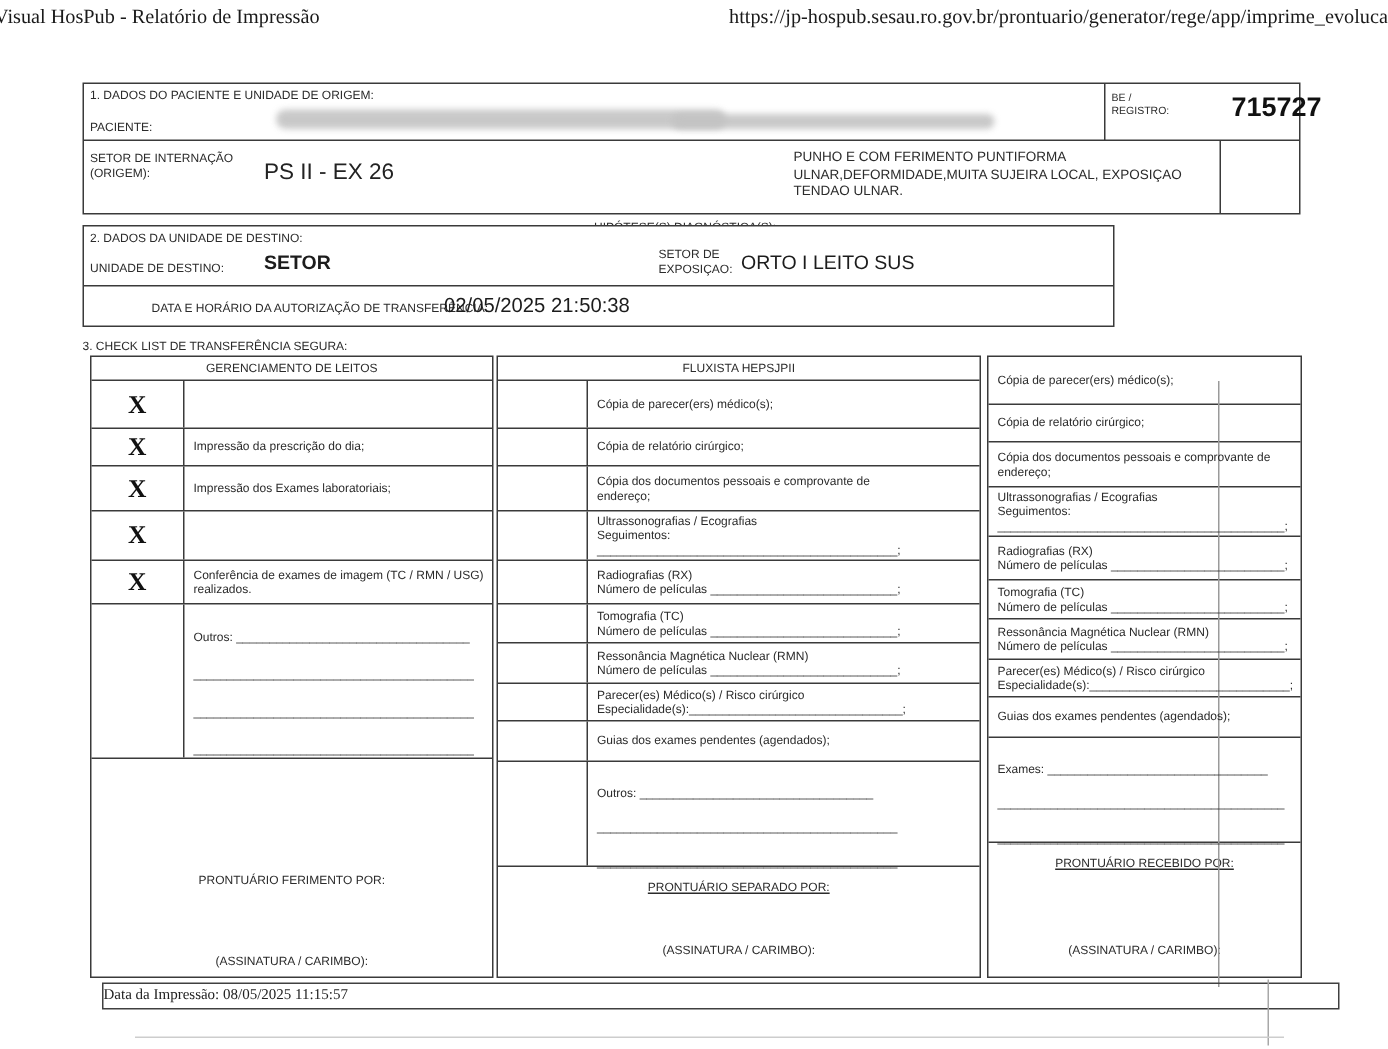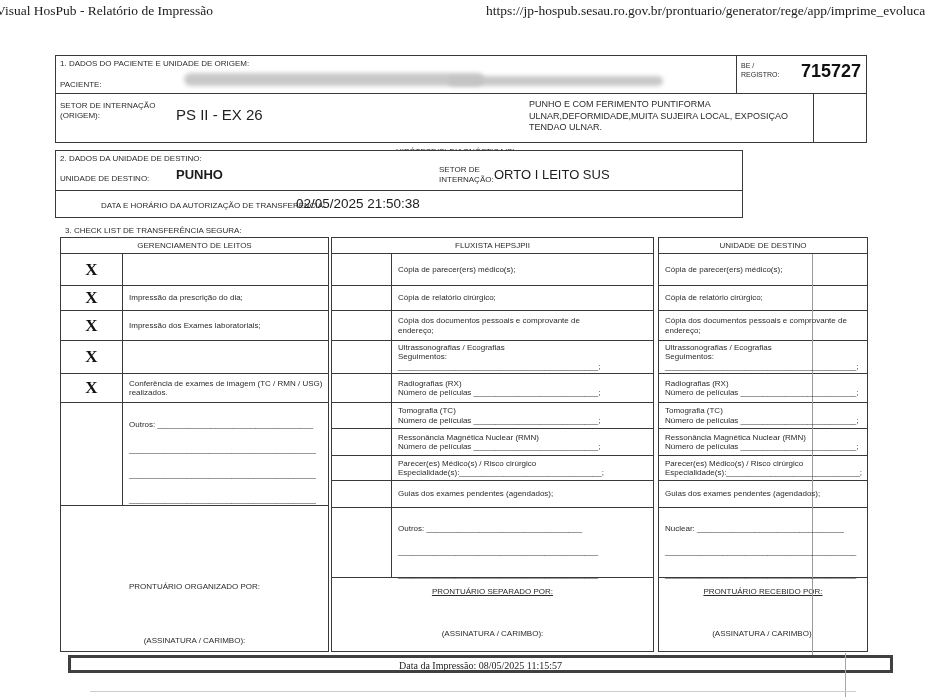--- a/index.html
+++ b/index.html
@@ -43,50 +43,50 @@
 
 <div class="abs serif" style="left:-4px;top:3px;font-size:13.5px;color:#1a1a1a;">Visual HosPub - Relatório de Impressão</div>
 <div class="abs serif" style="left:486px;top:3px;font-size:13.5px;color:#1a1a1a;white-space:nowrap;">https://jp-hospub.sesau.ro.gov.br/prontuario/generator/rege/app/imprime_evolucao.php?para...</div>
 
 <div class="box" style="left:55px;top:55px;width:812px;height:88px;">
   <div class="abs t8" style="left:4px;top:3px;text-align:right;">1. DADOS DO PACIENTE E UNIDADE DE ORIGEM:</div>
   <div class="abs t8" style="left:4px;top:24px;">PACIENTE:</div>
   <div class="blob" style="left:128px;top:17px;width:300px;height:13px;"></div>
   <div class="blob" style="left:392px;top:20px;width:215px;height:10px;"></div>
 
-  <div class="abs" style="left:680px;top:0;width:131px;height:38px;border-left:1px solid #3a3a3a;">
+  <div class="abs" style="left:680px;top:0;width:131px;height:38px;border-left:1px solid #3a3a3a;padding-left:20px;">
     <div class="abs pre" style="left:4px;top:5px;font-size:7px;line-height:9px;">BE /
 REGISTRO:</div>
     <div class="abs" style="right:7px;top:5px;font-size:18px;font-weight:bold;color:#111;">715727</div>
   </div>
   <div class="hline" style="top:37px;"></div>
 
   <div class="abs t8 pre" style="left:4px;top:45px;">SETOR DE INTERNAÇÃO
 (ORIGEM):</div>
   <div class="abs" style="left:120px;top:50px;font-size:15px;color:#222;">PS II - EX 26</div>
   <div class="abs t8" style="left:340px;top:52px;margin-top:39px;">HIPÓTESE(S) DIAGNÓSTICA(S):</div>
   <div class="abs t9 pre" style="left:473px;top:43px;">PUNHO E COM FERIMENTO PUNTIFORMA
 ULNAR,DEFORMIDADE,MUITA SUJEIRA LOCAL, EXPOSIÇAO
 TENDAO ULNAR.</div>
   <div class="vline" style="left:757px;top:38px;height:48px;"></div>
 </div>
 
 <div class="box" style="left:55px;top:150px;width:688px;height:68px;">
   <div class="abs t8" style="left:4px;top:3px;">2. DADOS DA UNIDADE DE DESTINO:</div>
   <div class="abs t8" style="left:4px;top:23px;">UNIDADE DE DESTINO:</div>
-  <div class="abs" style="left:120px;top:16px;font-size:13px;font-weight:bold;color:#1c1c1c;">PUNHO</div>
+  <div class="abs" style="left:120px;top:16px;font-size:13px;font-weight:bold;color:#1c1c1c;">SETOR</div>
   <div class="abs t8 pre" style="left:383px;top:14px;">SETOR DE
-INTERNAÇÃO:</div>
+EXPOSIÇAO:</div>
   <div class="abs" style="left:438px;top:16px;font-size:13px;color:#1c1c1c;">ORTO I LEITO SUS</div>
   <div class="hline" style="top:39px;"></div>
   <div class="abs t8" style="left:4px;top:50px;margin-left:41px;">DATA E HORÁRIO DA AUTORIZAÇÃO DE TRANSFERÊNCIA:</div>
   <div class="abs" style="left:240px;top:45px;font-size:13.5px;color:#1c1c1c;">02/05/2025 21:50:38</div>
 </div>
 
-<div class="abs t8" style="left:65px;top:226px;">3. CHECK LIST DE TRANSFERÊNCIA SEGURA:</div>
+<div class="abs t8" style="left:55px;top:226px;">3. CHECK LIST DE TRANSFERÊNCIA SEGURA:</div>
 
 <div class="box" style="left:60px;top:237px;width:269px;height:415px;display:flex;flex-direction:column;">
   <div class="chead">GERENCIAMENTO DE LEITOS</div>
 
   <div class="crow" style="height:32px;">
     <div class="ck">
         <span class="xmark">X</span>
       </div>
   </div>
   <div class="crow" style="height:25px;">
@@ -113,21 +113,21 @@
     <div class="cl">Conferência de exames de imagem (TC / RMN / USG) realizados.</div>
   </div>
   <div class="crow" style="height:103px;">
     <div class="ck"></div>
     <div class="cl top pre outros-a">Outros: ___________________________________
 __________________________________________
 __________________________________________
 __________________________________________</div>
   </div>
   <div class="sigrow sig-a">
-    <div class="sig-title">PRONTUÁRIO ORGANIZADO POR:</div>
+    <div class="sig-title">PRONTUÁRIO FERIMENTO POR:</div>
     <div class="sig-line">(ASSINATURA / CARIMBO):</div>
   </div>
 </div>
 
 <div class="box" style="left:331px;top:237px;width:323px;height:415px;display:flex;flex-direction:column;">
   <div class="chead">FLUXISTA HEPSJPII</div>
 
   <div class="crow" style="height:32px;">
     <div class="ckb"></div>
     <div class="cl">Cópia de parecer(ers) médico(s);</div>
@@ -178,21 +178,20 @@
 _____________________________________________</div>
   </div>
   <div class="sigrow sig-bc">
     <div class="sig-title">PRONTUÁRIO SEPARADO POR:</div>
     <div class="sig-line">(ASSINATURA / CARIMBO):</div>
   </div>
 </div>
 
 <div class="box" style="left:658px;top:237px;width:210px;height:415px;display:flex;flex-direction:column;">
   <div class="abs" style="left:153px;top:16px;width:1px;height:404px;background:#9a9a9a;z-index:0;"></div>
-  <div class="chead">UNIDADE DE DESTINO</div>
 
   <div class="crow" style="height:32px;">
     <div class="cl cfull">Cópia de parecer(ers) médico(s);</div>
   </div>
   <div class="crow" style="height:25px;">
     <div class="cl cfull">Cópia de relatório cirúrgico;</div>
   </div>
   <div class="crow" style="height:30px;">
     <div class="cl cfull pre">Cópia dos documentos pessoais e comprovante de
 endereço;</div>
@@ -215,26 +214,26 @@
 Número de películas __________________________;</div>
   </div>
   <div class="crow" style="height:25px;">
     <div class="cl cfull pre">Parecer(es) Médico(s) / Risco cirúrgico
 Especialidade(s):______________________________;</div>
   </div>
   <div class="crow" style="height:27px;">
     <div class="cl cfull">Guias dos exames pendentes (agendados);</div>
   </div>
   <div class="crow" style="height:70px;">
-    <div class="cl cfull top pre outros-b">Nuclear: _________________________________
+    <div class="cl cfull top pre outros-b">Exames: _________________________________
 ___________________________________________
 ___________________________________________</div>
   </div>
   <div class="sigrow sig-bc">
     <div class="sig-title">PRONTUÁRIO RECEBIDO POR:</div>
     <div class="sig-line">(ASSINATURA / CARIMBO):</div>
   </div>
 </div>
 
-<div class="abs serif" style="left:68px;top:655px;width:825px;height:18px;border:3px solid #404040;box-sizing:border-box;text-align:center;font-size:10px;line-height:16px;color:#222;">Data da Impressão: 08/05/2025 11:15:57</div>
+<div class="abs serif" style="left:68px;top:655px;width:825px;height:18px;border:1px solid #404040;box-sizing:border-box;font-size:10px;line-height:16px;color:#222;">Data da Impressão: 08/05/2025 11:15:57</div>
 
 <div class="abs" style="left:845px;top:653px;width:1px;height:44px;background:#a8a8a8;"></div>
 <div class="abs" style="left:90px;top:691px;width:766px;height:1px;background:#cdcdcd;"></div>
 
 </body></html>

